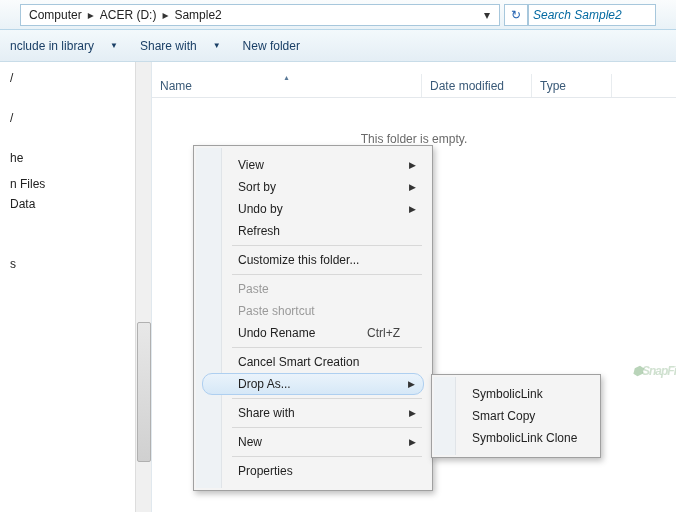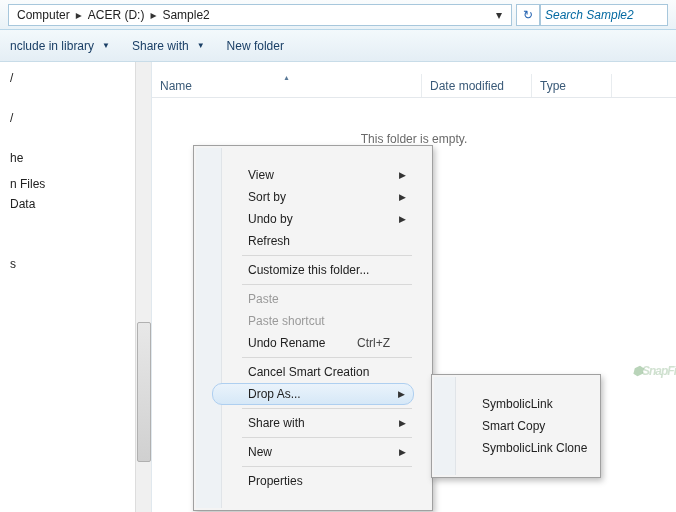--- a/index.html
+++ b/index.html
@@ -1,49 +1,49 @@
 <!DOCTYPE html>
 <html><head>
 <meta charset="utf-8">
 <style>
 * { box-sizing: border-box; margin: 0; padding: 0; font-family: "Segoe UI", Tahoma, sans-serif; font-size: 12px; }
 body { width: 676px; height: 512px; overflow: hidden; background: #fff; position: relative; }
 
 
-.addrbar { height: 30px; background: linear-gradient(#fafcfd, #e9f2f7); border-bottom: 1px solid #b8d6e8; display: flex; align-items: center; padding: 0 8px; }
+.addrbar { height: 30px; background: linear-gradient(#fafcfd, #e9f2f7); border-bottom: 1px solid #b8d6e8; display: flex; align-items: center; padding: 0 20px; }
 .breadcrumb { flex: 1; display: flex; align-items: center; height: 22px; background: #fff; border: 1px solid #a7c7dc; padding: 0 4px; }
 .bc-item { padding: 0 4px; color: #222; cursor: default; }
 .bc-arrow { color: #333; padding: 0 2px; }
 .addr-drop { width: 16px; text-align: center; color: #333; }
 .refresh-btn { width: 24px; height: 22px; border: 1px solid #a7c7dc; background: #fff; margin-left: 4px; display: flex; align-items: center; justify-content: center; color: #2060b0; }
 .searchbox { width: 128px; height: 22px; border: 1px solid #a7c7dc; background: #fff; padding: 0 4px; color: #0369a1; font-style: italic; display: flex; align-items: center; }
 
 
 .toolbar { height: 32px; background: linear-gradient(#f3f9fc, #e4eef5); border-bottom: 1px solid #c8dce8; display: flex; align-items: center; padding: 0 10px; gap: 22px; }
-.tb-item { color: #1a3f66; display: flex; align-items: center; gap: 8px; cursor: default; }
+.tb-item { color: #1a3f66; display: flex; align-items: center; gap: 16px; cursor: default; }
 .tb-drop { font-size: 8px; color: #1a3f66; }
 
 
 .main { display: flex; height: calc(100% - 62px); }
 .sidebar { width: 152px; border-right: 1px solid #e0e8ee; padding: 6px 0 6px 6px; position: relative; }
 .side-item { padding: 3px 0 3px 4px; color: #222; white-space: nowrap; overflow: hidden; }
 .side-scroll { position: absolute; right: 0; top: 0; bottom: 0; width: 16px; background: #f0f0f0; border-left: 1px solid #ddd; }
 .side-thumb { position: absolute; top: 260px; width: 14px; left: 1px; height: 140px; background: linear-gradient(#e8e8e8,#d0d0d0); border: 1px solid #b0b0b0; border-radius: 2px; }
 
 .content { flex: 1; position: relative; }
 .col-headers { height: 24px; border-bottom: 1px solid #e4e8ec; display: flex; align-items: center; margin-top: 12px; }
 .col { border-right: 1px solid #e8ecef; height: 100%; display: flex; align-items: center; padding: 0 8px; color: #3a5a78; }
 .col-name { width: 270px; position: relative; }
 .col-sort { position: absolute; left: 50%; top: -1px; transform: translateX(-50%); font-size: 8px; color: #5a7a98; }
 .col-date { width: 110px; }
 .col-type { width: 80px; }
 .empty-msg { text-align: center; color: #6a6a6a; margin-top: 34px; }
 
 
-.ctx { position: absolute; background: #f4f4f4; border: 1px solid #a0a0a0; box-shadow: 2px 3px 6px rgba(0,0,0,0.25); padding: 18px; }
+.ctx { position: absolute; background: #f4f4f4; border: 1px solid #a0a0a0; box-shadow: 2px 3px 6px rgba(0,0,0,0.25); padding: 8px; }
 .ctx-icon-gutter { position: absolute; left: 2px; top: 2px; bottom: 2px; width: 26px; background: #eef2f5; border-right: 1px solid #e0e4e8; }
 .ctx-item { position: relative; padding: 4px 30px 4px 36px; color: #222; white-space: nowrap; display: flex; }
 .ctx-item.disabled { color: #9a9a9a; }
 .ctx-item.highlight { background: linear-gradient(#eaf3fb,#d6e8f7); border: 1px solid #aecff0; border-radius: 10px; padding: 3px 29px 3px 35px; }
 .ctx-sep { height: 1px; background: #d8d8d8; margin: 3px 2px 3px 30px; }
 .ctx-sub { position: absolute; right: 8px; top: 50%; transform: translateY(-50%); font-size: 9px; color: #333; }
 .ctx-shortcut { position: absolute; right: 24px; color: #444; }
 
 .ctx-main { left: 193px; top: 145px; width: 240px; }
 .ctx-fly { left: 431px; top: 374px; width: 170px; }

